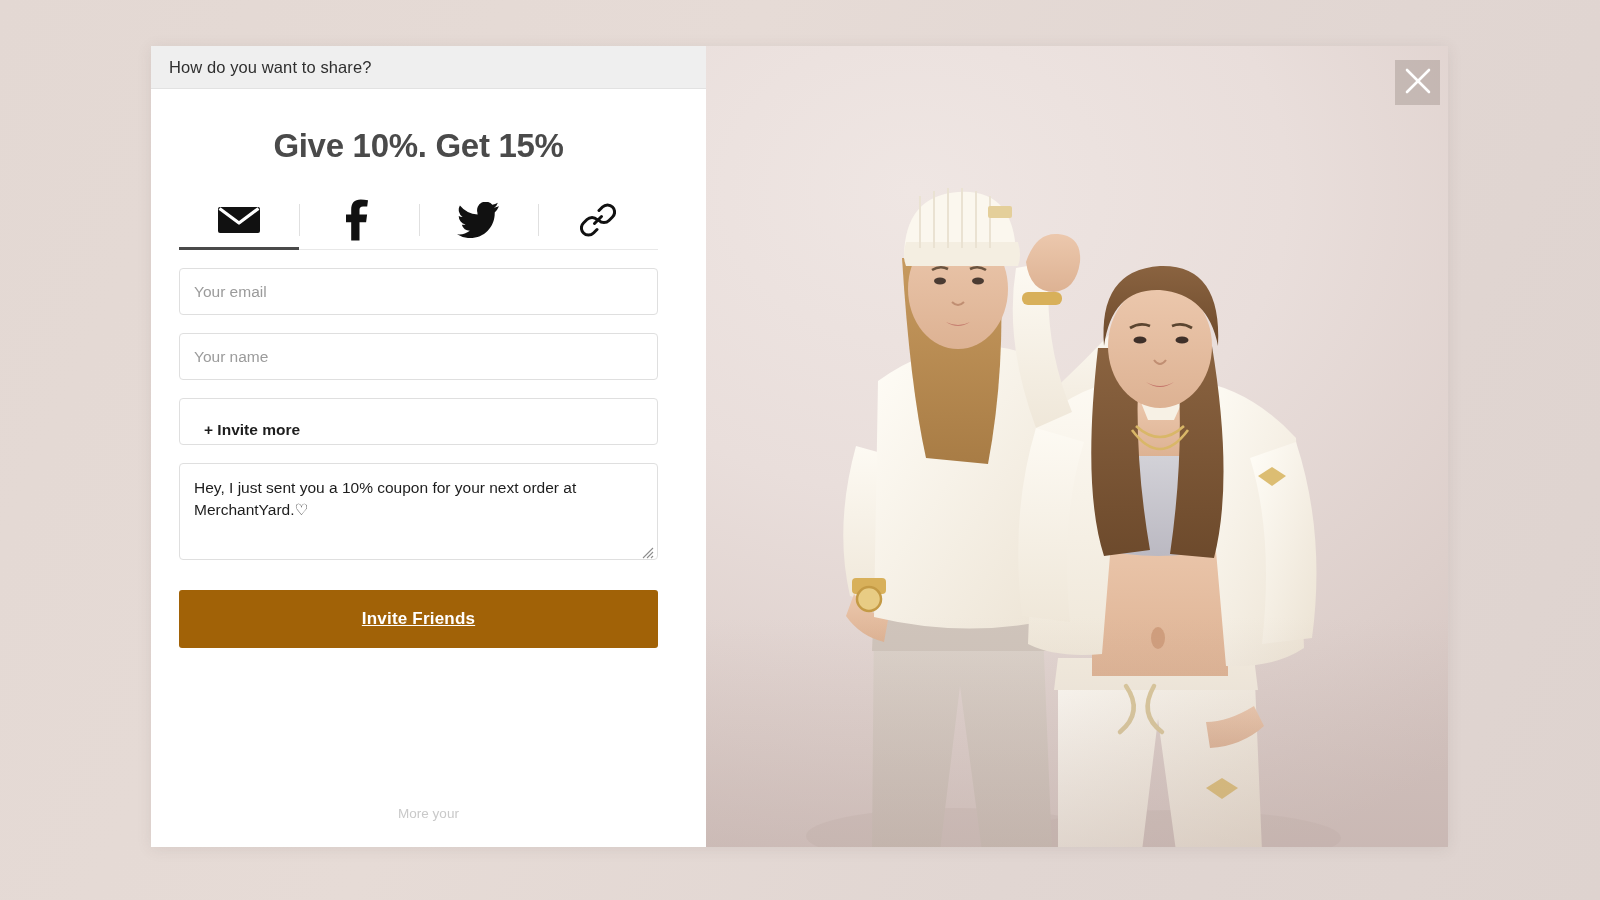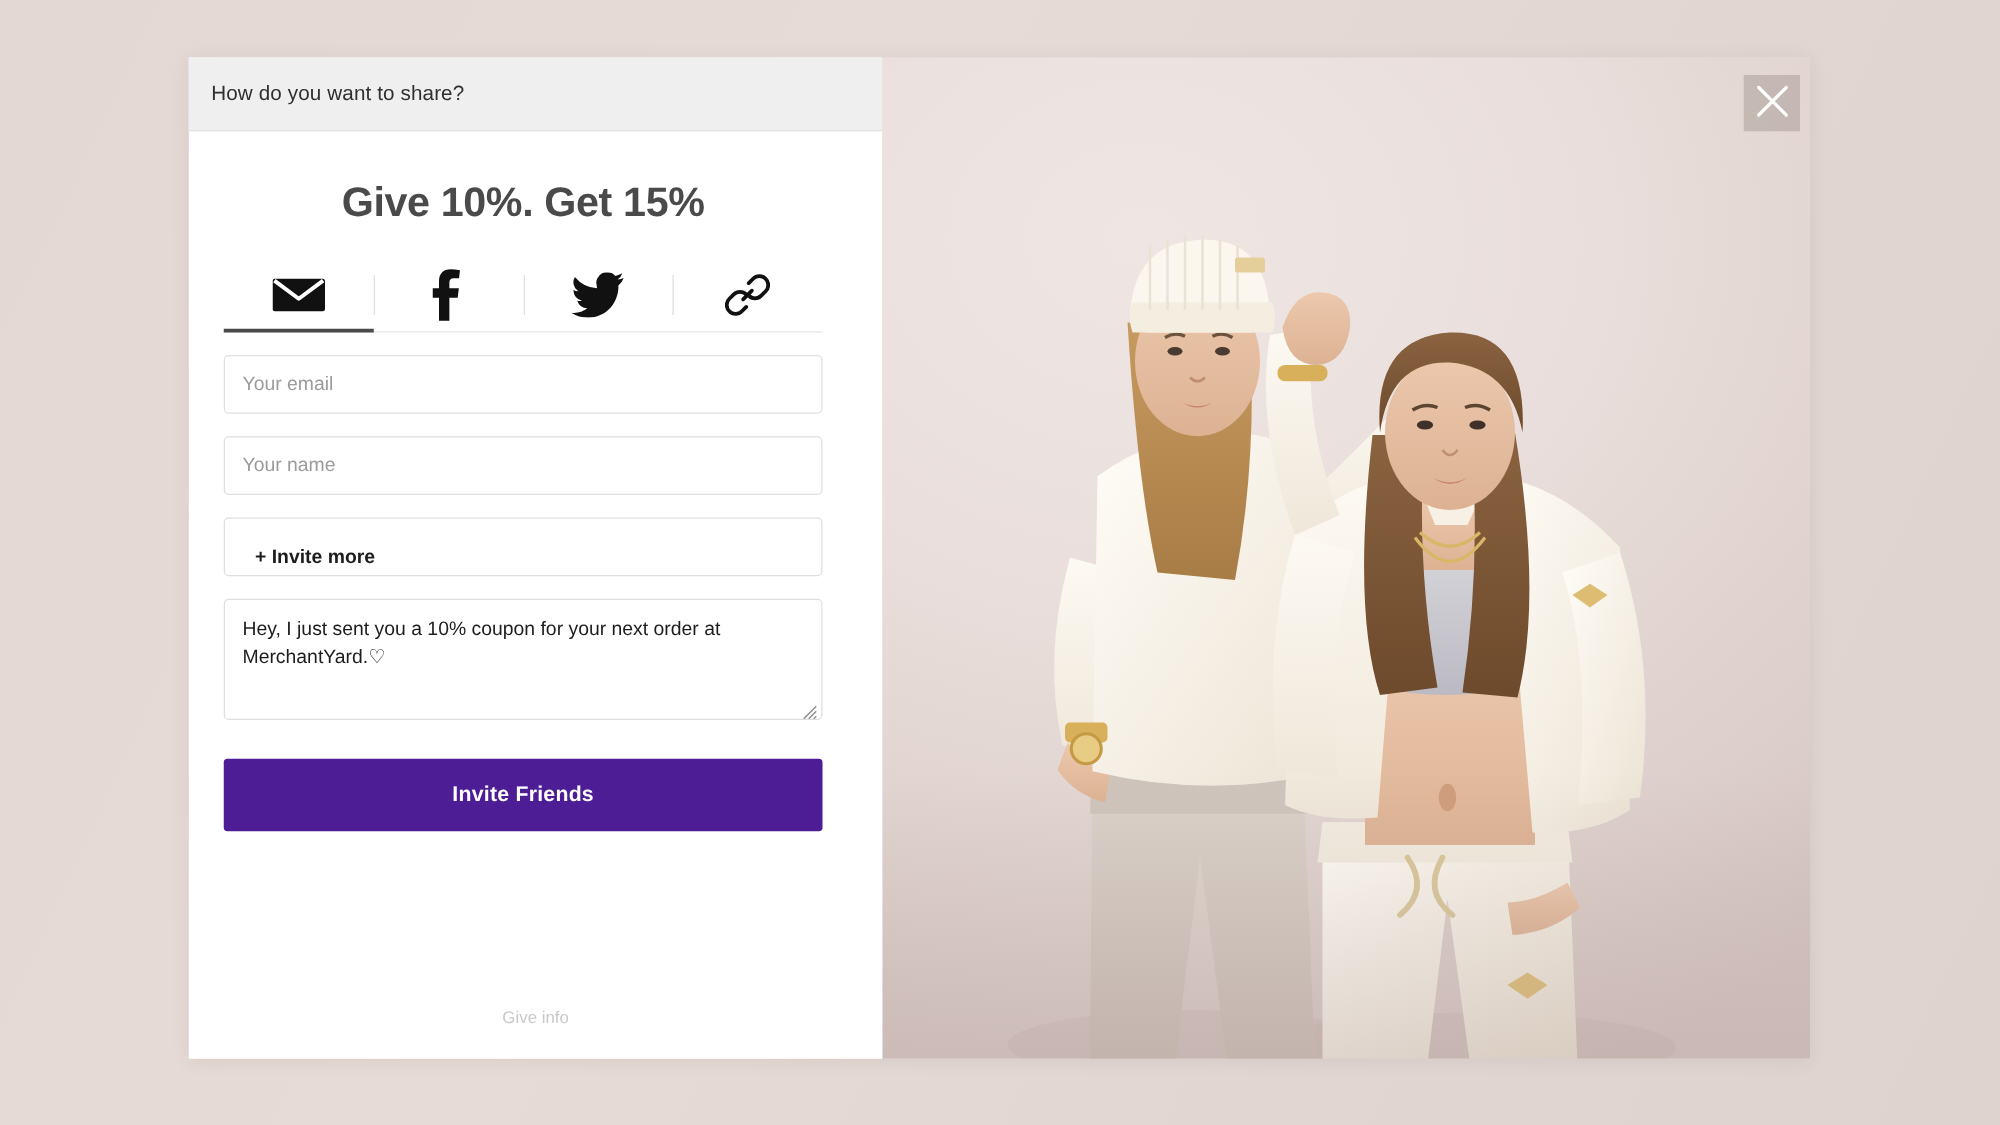--- a/index.html
+++ b/index.html
@@ -26,21 +26,21 @@
   #form-panel {
     width: 555px;
     height: 801px;
     background: #ffffff;
     display: flex;
     flex-direction: column;
     position: relative;
   }
 
   #modal-header {
-    height: 59px;
+    height: 43px;
     background: #efefef;
     border-bottom: 1px solid #e2e2e2;
     display: flex;
     align-items: center;
     padding-left: 18px;
     flex: none;
   }
   #modal-header .title {
     font-size: 16.5px;
     color: #2f2f2f;
@@ -161,29 +161,30 @@
     position: absolute;
     right: 4px; bottom: 5px;
     width: 14px; height: 14px;
     pointer-events: none;
   }
 
   #invite-button {
     margin-top: 26px;
     height: 58px;
     width: 100%;
-    background: #4c1d95;
+    background: #a16207;
     border: none;
     border-radius: 3px;
     color: #ffffff;
     font-size: 17px;
     font-weight: bold;
     letter-spacing: .2px;
     cursor: pointer;
     font-family: "Liberation Sans", sans-serif;
+    text-decoration: underline;
   }
 
   #more-info {
     position: absolute;
     left: 0; right: 0;
     bottom: 26px;
     text-align: center;
     font-size: 13.5px;
     color: #c9c9c9;
     cursor: pointer;
@@ -299,21 +300,21 @@
               <path d="M13 3 L3 13"></path>
               <path d="M13 7 L7 13"></path>
               <path d="M13 11 L11 13"></path>
             </g>
           </svg>
         </span>
       </div>
 
       <button id="invite-button">Invite Friends</button>
 
-      <div id="more-info">Give info</div>
+      <div id="more-info">More your</div>
     </div>
   </div>
 
   <div id="photo-panel">
     <div class="backdrop"></div>
 
     <svg class="person" width="742" height="801" viewBox="0 0 742 801" aria-hidden="true">
       <defs>
         <linearGradient id="skin" x1="0" y1="0" x2="0" y2="1">
           <stop offset="0%" stop-color="#ecc8ad"></stop>

